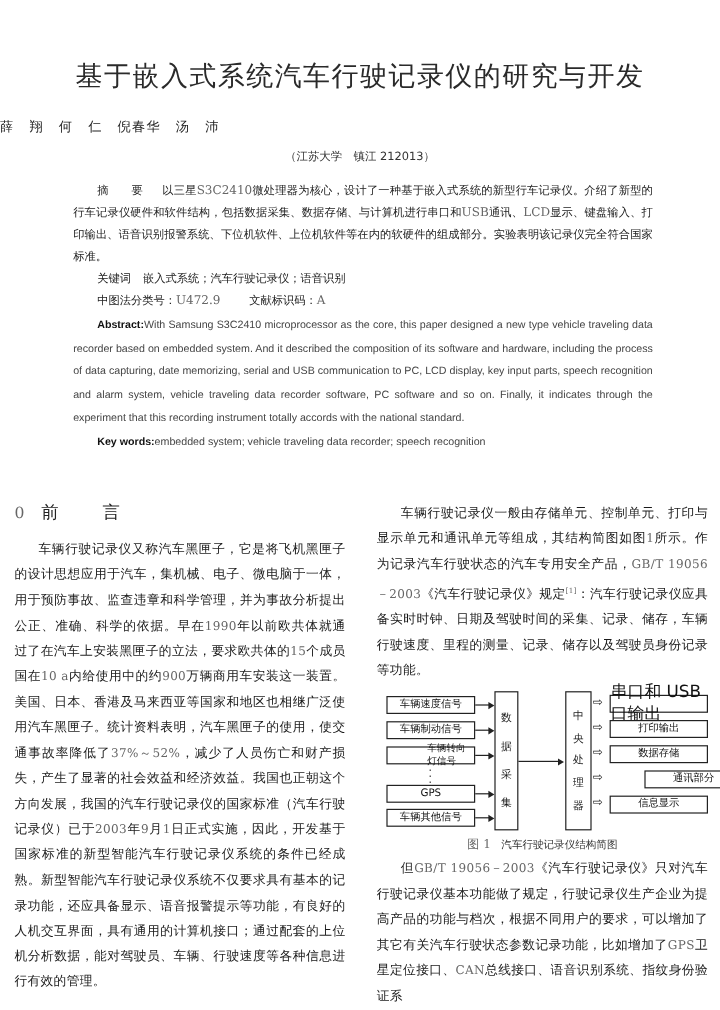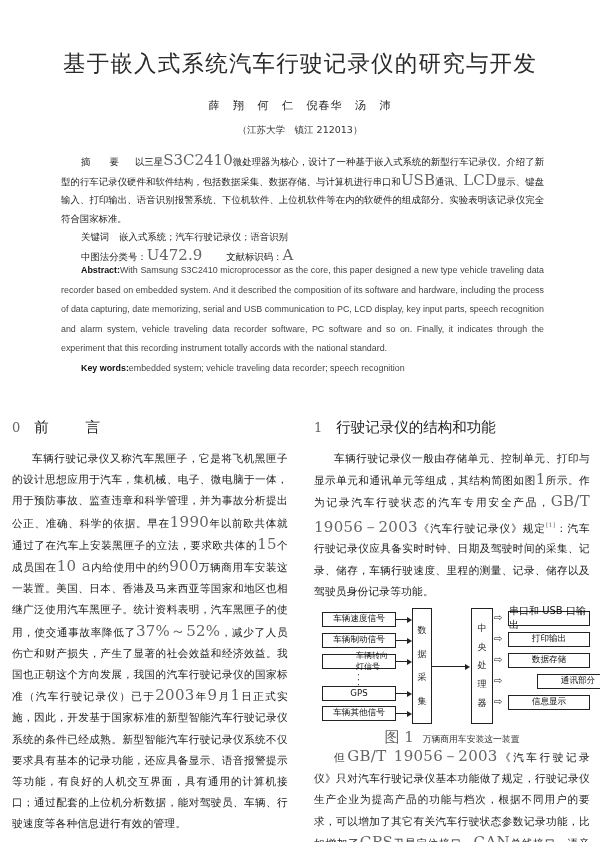--- a/index.html
+++ b/index.html
@@ -1,20 +1,20 @@
 <!DOCTYPE html>
 <html><head>
 <meta charset="utf-8">
 <style>
   html, body { margin: 0; padding: 0; background: #ffffff; }
   body { width: 600px; height: 842px; overflow: hidden; position: relative; color: #1a1a1a;
          font-family: "DejaVu Sans", sans-serif; }
   .title { position: absolute; top: 33px; left: 0; width: 600px; text-align: center;
            font-size: 22.5px; letter-spacing: 1.2px; color: #2a2a2a; font-weight: normal; }
-  .authors { position: absolute; top: 98px; left: 0; width: 600px; text-align: center;
+  .authors { position: absolute; top: 98px; left: 0; width: 600px; 
              font-size: 11px; color: #222; word-spacing: 8px; letter-spacing: 1px; }
   .affil { position: absolute; top: 124px; left: 0; width: 600px; text-align: center;
            font-size: 9.5px; color: #333; }
   .cn-abs { position: absolute; left: 61px; width: 483px; top: 151px;
             font-size: 9.4px; line-height: 18.2px; color: #222; text-align: justify; }
   .cn-abs p { margin: 0; }
   .indent { text-indent: 20px; }
   .lbl { letter-spacing: 8px; margin-right: 4px; }
   .lbl2 { margin-right: 10px; }
   .gap { display: inline-block; width: 24px; }
@@ -25,21 +25,21 @@
   .en-abs b { color: #111; }
   .col { position: absolute; top: 418px; width: 276px; }
   .col.left { left: 12px; }
   .col.right { left: 314px; }
   .h2 { font-size: 14.5px; height: 26px; color: #222; margin-bottom: 4px; }
   .h2 .num { font-family: "DejaVu Serif", serif; color: #666; font-size: 13px; margin-right: 14px; }
   .h2 .sp { letter-spacing: 16px; }
   .body { font-size: 10.6px; line-height: 21.2px; color: #1a1a1a; text-align: justify;
           letter-spacing: 0.3px; }
   .body p { margin: 0; }
-  .lat { font-family: "DejaVu Serif", serif; color: #666; font-size: 15px; }
+  .lat { font-family: "DejaVu Serif", serif; color: #666; font-size: 10px; }
   .diagram { position: relative; width: 276px; height: 118px; margin-top: 6px; }
   .box { position: absolute; border: 1.3px solid #222; background: #fff;
          font-size: 8.6px; display: flex; align-items: center; justify-content: center;
          color: #111; box-sizing: border-box; }
   .vbox { position: absolute; border: 1.3px solid #222; box-sizing: border-box;
           display: flex; flex-direction: column; align-items: center; justify-content: space-around;
           font-size: 9px; padding: 10px 0; }
   .line { position: absolute; background: #222; }
   .arrow { position: absolute; width: 0; height: 0; border-top: 3px solid transparent;
            border-bottom: 3px solid transparent; border-left: 5px solid #222; }
@@ -66,21 +66,20 @@
 </div>
 
 <div class="col left">
   <div class="h2"><span class="num">0</span><span class="sp">前 言</span></div>
   <div class="body">
     <p class="indent"><span>车辆行驶记录仪又称汽车黑匣子，它是将飞机黑匣子的设计思想应用于汽车，集机械、电子、微电脑于一体，用于预防事故、监查违章和科学管理，并为事故分析提出公正、准确、科学的依据。早在</span><span class="lat">1990</span><span>年以前欧共体就通过了在汽车上安装黑匣子的立法，要求欧共体的</span><span class="lat">15</span><span>个成员国在</span><span class="lat">10 a</span><span>内给使用中的约</span><span class="lat">900</span><span>万辆商用车安装这一装置。美国、日本、香港及马来西亚等国家和地区也相继广泛使用汽车黑匣子。统计资料表明，汽车黑匣子的使用，使交通事故率降低了</span><span class="lat">37%～52%</span><span>，减少了人员伤亡和财产损失，产生了显著的社会效益和经济效益。我国也正朝这个方向发展，我国的汽车行驶记录仪的国家标准（汽车行驶记录仪）已于</span><span class="lat">2003</span><span>年</span><span class="lat">9</span><span>月</span><span class="lat">1</span><span>日正式实施，因此，开发基于国家标准的新型智能汽车行驶记录仪系统的条件已经成熟。新型智能汽车行驶记录仪系统不仅要求具有基本的记录功能，还应具备显示、语音报警提示等功能，有良好的人机交互界面，具有通用的计算机接口；通过配套的上位机分析数据，能对驾驶员、车辆、行驶速度等各种信息进行有效的管理。</span></p>
   </div>
 </div>
 
 <div class="col right">
-  <div class="h2"><span class="num">1</span><span>行驶记录仪的结构和功能</span></div>
   <div class="body">
     <p class="indent"><span>车辆行驶记录仪一般由存储单元、控制单元、打印与显示单元和通讯单元等组成，其结构简图如图</span><span class="lat">1</span><span>所示。作为记录汽车行驶状态的汽车专用安全产品，</span><span class="lat">GB/T 19056－2003</span><span>《汽车行驶记录仪》规定</span><sup class="lat" style="font-size:6px">[1]</sup><span>：汽车行驶记录仪应具备实时时钟、日期及驾驶时间的采集、记录、储存，车辆行驶速度、里程的测量、记录、储存以及驾驶员身份记录等功能。</span></p>
   </div>
 
   <div class="diagram">
 
     <div class="box" style="left:8px;top:4px;width:74px;height:15px;">车辆速度信号</div>
     <div class="box" style="left:8px;top:25px;width:74px;height:15px;">车辆制动信号</div>
     <div class="box" style="left:8px;top:46px;width:74px;height:15px;font-size:8px;padding-left:33px;">车辆转向灯信号</div>
     <div class="vdots" style="left:43px;top:65px;">·<br>·<br>·</div>
@@ -115,24 +114,24 @@
         <span>理</span>
         <span>器</span>
     </div>
 
     <div class="harrow" style="left:180px;top:5px;">⇨</div>
     <div class="harrow" style="left:180px;top:26px;">⇨</div>
     <div class="harrow" style="left:180px;top:47px;">⇨</div>
     <div class="harrow" style="left:180px;top:68px;">⇨</div>
     <div class="harrow" style="left:180px;top:89px;">⇨</div>
 
-    <div class="box" style="left:194px;top:3px;width:82px;height:15px;font-size:10px;">串口和 USB 口输出</div>
+    <div class="box" style="left:194px;top:3px;width:82px;height:15px;font-size:14px;">串口和 USB 口输出</div>
     <div class="box" style="left:194px;top:24px;width:82px;height:15px;text-align:center;">打印输出</div>
     <div class="box" style="left:194px;top:45px;width:82px;height:15px;">数据存储</div>
     <div class="box" style="left:194px;top:66px;width:82px;height:15px;margin-left:29px;">通讯部分</div>
     <div class="box" style="left:194px;top:87px;width:82px;height:15px;">信息显示</div>
   </div>
-  <div class="caption"><span class="lat">图 1</span>　<span>万辆商用车安装这一装置</span></div>
+  <div class="caption"><span class="lat">图 1</span>　<span>汽车行驶记录仪结构简图</span></div>
 
   <div class="body">
     <p class="indent"><span>但</span><span class="lat">GB/T 19056－2003</span><span>《汽车行驶记录仪》只对汽车行驶记录仪基本功能做了规定，行驶记录仪生产企业为提高产品的功能与档次，根据不同用户的要求，可以增加了其它有关汽车行驶状态参数记录功能，比如增加了</span><span class="lat">GPS</span><span>卫星定位接口、</span><span class="lat">CAN</span><span>总线接口、语音识别系统、指纹身份验证系</span></p>
   </div>
 </div>
 
 </body></html>

